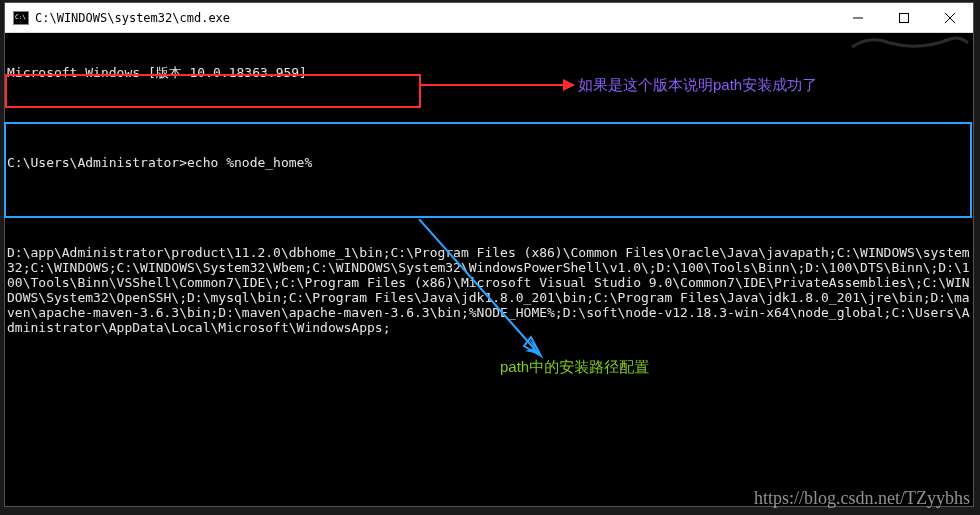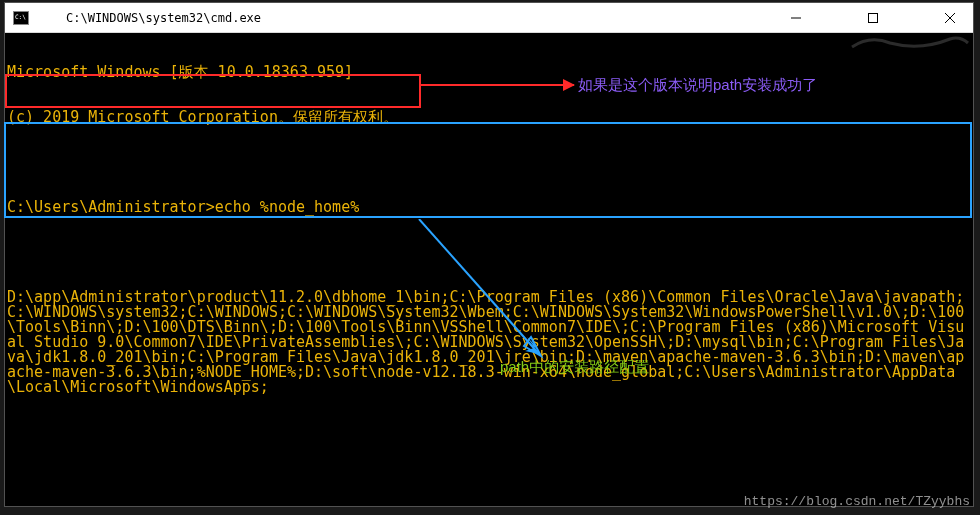--- a/index.html
+++ b/index.html
@@ -20,21 +20,20 @@
       height: 505px;
       background: #000000;
       border: 1px solid #525252;
     }
     .titlebar {
       height: 30px;
       background: #ffffff;
       display: flex;
       align-items: center;
       border-bottom: 1px solid #d9d9d9;
-      gap: 31px;
     }
     .titlebar-icon {
       width: 16px;
       height: 14px;
       margin-left: 8px;
       margin-right: 6px;
       background: #000;
       border: 1px solid #888;
       position: relative;
     }
@@ -60,23 +59,23 @@
       color: #000;
       font-size: 11px;
     }
     .titlebar-btn svg { width: 10px; height: 10px; }
     .term-area {
       position: absolute;
       top: 30px;
       left: 0;
       right: 0;
       bottom: 0;
-      color: #eab308;
+      color: #e5e5e5;
       font-family: "NSimSun", "SimSun", monospace;
-      font-size: 15px;
+      font-size: 13px;
       line-height: 15px;
       padding: 2px 0 0 2px;
       white-space: pre-wrap;
       word-break: break-all;
     }
     .line { display: block; }
     .redbox {
       position: absolute;
       top: 74px;
       left: 5px;
@@ -125,22 +124,22 @@
       left: 409px;
       width: 160px;
       height: 150px;
       pointer-events: none;
     }
     .watermark {
       position: absolute;
       right: 10px;
       bottom: 6px;
       color: rgba(220,220,220,0.65);
-      font-family: Liberation Mono, monospace;
-      font-size: 13px;
+      font-family: Liberation Serif, serif;
+      font-size: 18px;
       margin-left: 48px;
     }
     .scribble {
       position: absolute;
       top: 33px;
       right: 10px;
       width: 120px;
       height: 18px;
       pointer-events: none;
     }
@@ -165,21 +164,20 @@
     <div class="titlebar-btn">
       <svg viewBox="0 0 10 10">
           <line x1="0" y1="0" x2="10" y2="10" stroke="#000" stroke-width="1"></line>
           <line x1="10" y1="0" x2="0" y2="10" stroke="#000" stroke-width="1"></line>
         </svg>
     </div>
   </div>
 
   <div class="term-area">
     <span class="line">Microsoft Windows [版本 10.0.18363.959]</span>
-    <span class="line">(c) 2019 Microsoft Corporation。保留所有权利。</span>
     <span class="line">&nbsp;</span>
     <span class="line">C:\Users\Administrator&gt;echo %node_home%</span>
     <span class="line">&nbsp;</span>
     <span class="line">D:\app\Administrator\product\11.2.0\dbhome_1\bin;C:\Program Files (x86)\Common Files\Oracle\Java\javapath;C:\WINDOWS\system32;C:\WINDOWS;C:\WINDOWS\System32\Wbem;C:\WINDOWS\System32\WindowsPowerShell\v1.0\;D:\100\Tools\Binn\;D:\100\DTS\Binn\;D:\100\Tools\Binn\VSShell\Common7\IDE\;C:\Program Files (x86)\Microsoft Visual Studio 9.0\Common7\IDE\PrivateAssemblies\;C:\WINDOWS\System32\OpenSSH\;D:\mysql\bin;C:\Program Files\Java\jdk1.8.0_201\bin;C:\Program Files\Java\jdk1.8.0_201\jre\bin;D:\maven\apache-maven-3.6.3\bin;D:\maven\apache-maven-3.6.3\bin;%NODE_HOME%;D:\soft\node-v12.18.3-win-x64\node_global;C:\Users\Administrator\AppData\Local\Microsoft\WindowsApps;</span>
     <span class="line">&nbsp;</span>
     
   </div>
 </div>
 
 <div class="redbox"></div>

